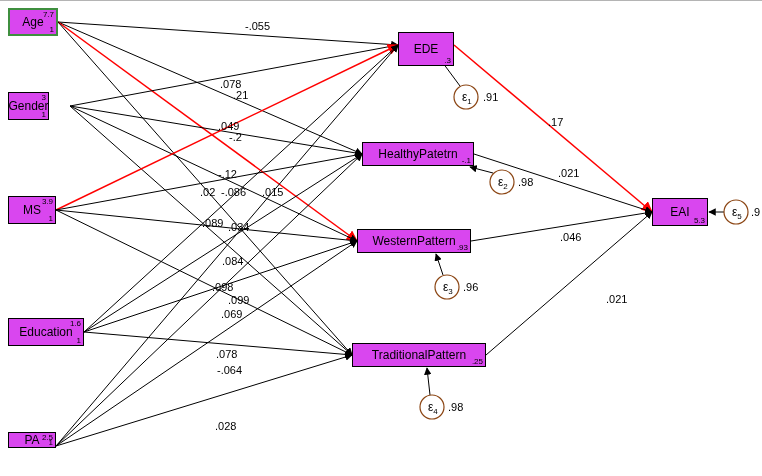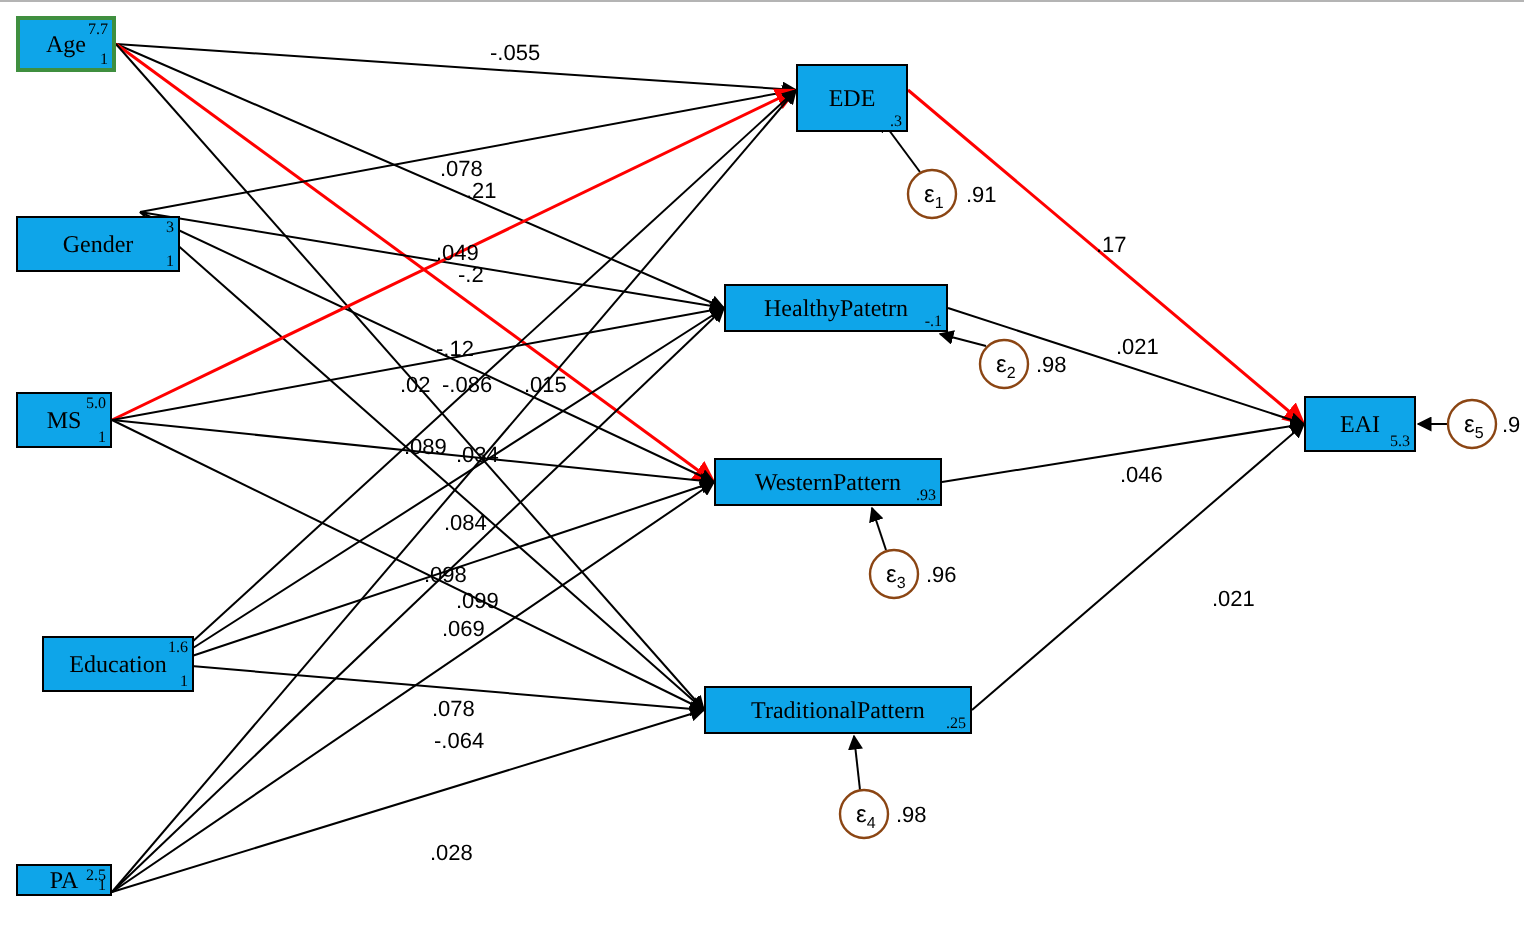--- a/index.html
+++ b/index.html
@@ -3,23 +3,23 @@
 <meta charset="utf-8">
 <style>
   html,body{margin:0;padding:0;background:#fff;}
   #stage{
     position:relative;width:762px;height:476px;background:#fff;overflow:hidden;
     font-family:"Liberation Sans",sans-serif;
   }
   #top-rule{position:absolute;left:0;top:0;width:100%;height:1px;background:#b4b4b4;}
   #diagram-svg{position:absolute;left:0;top:0;z-index:1;}
   .node{
-    position:absolute;z-index:2;background:#0ea5e9;border:1px solid #000;
+    position:absolute;z-index:2;background:#d946ef;border:1px solid #000;
     display:flex;align-items:center;justify-content:center;
-    font-size:12px;color:#000;box-sizing:border-box;font-family:Liberation Serif, serif;
+    font-size:12px;color:#000;box-sizing:border-box;
   }
   .node.green{border:2px solid #3f8f3f;}
   .node .sup{position:absolute;top:0px;right:2px;font-size:8px;line-height:9px;}
   .node .sub{position:absolute;bottom:0px;right:2px;font-size:8px;line-height:9px;}
   .coef{font-size:11px;fill:#000;}
   .epsval{font-size:11px;fill:#000;}
   .epschar{font-size:12px;fill:#000;}
 </style>
 </head>
 <body>
@@ -107,31 +107,31 @@
         <text x="560" y="241" class="coef">.046</text>
         <text x="606" y="303" class="coef">.021</text>
       </g>
   </svg>
   <div id="node-layer">
       <div class="node green" style="left: 8px; top: 8px; width: 50px; height: 28px;">
         <span>Age</span>
         <span class="sup">7.7</span>
         <span class="sub">1</span>
       </div>
-      <div class="node" style="left: 8px; top: 108px; width: 82px; height: 28px;">
+      <div class="node" style="left: 8px; top: 92px; width: 41px; height: 28px;">
         <span>Gender</span>
         <span class="sup">3</span>
         <span class="sub">1</span>
       </div>
       <div class="node" style="left: 8px; top: 196px; width: 48px; height: 28px;">
         <span>MS</span>
-        <span class="sup">5.0</span>
+        <span class="sup">3.9</span>
         <span class="sub">1</span>
       </div>
-      <div class="node" style="left: 21px; top: 318px; width: 76px; height: 28px; justify-content: center;">
+      <div class="node" style="left: 8px; top: 318px; width: 76px; height: 28px; justify-content: center;">
         <span>Education</span>
         <span class="sup">1.6</span>
         <span class="sub">1</span>
       </div>
       <div class="node" style="left: 8px; top: 432px; width: 48px; height: 16px;">
         <span>PA</span>
         <span class="sup">2.5</span>
         <span class="sub">1</span>
       </div>
       <div class="node" style="left: 398px; top: 32px; width: 56px; height: 34px;">

